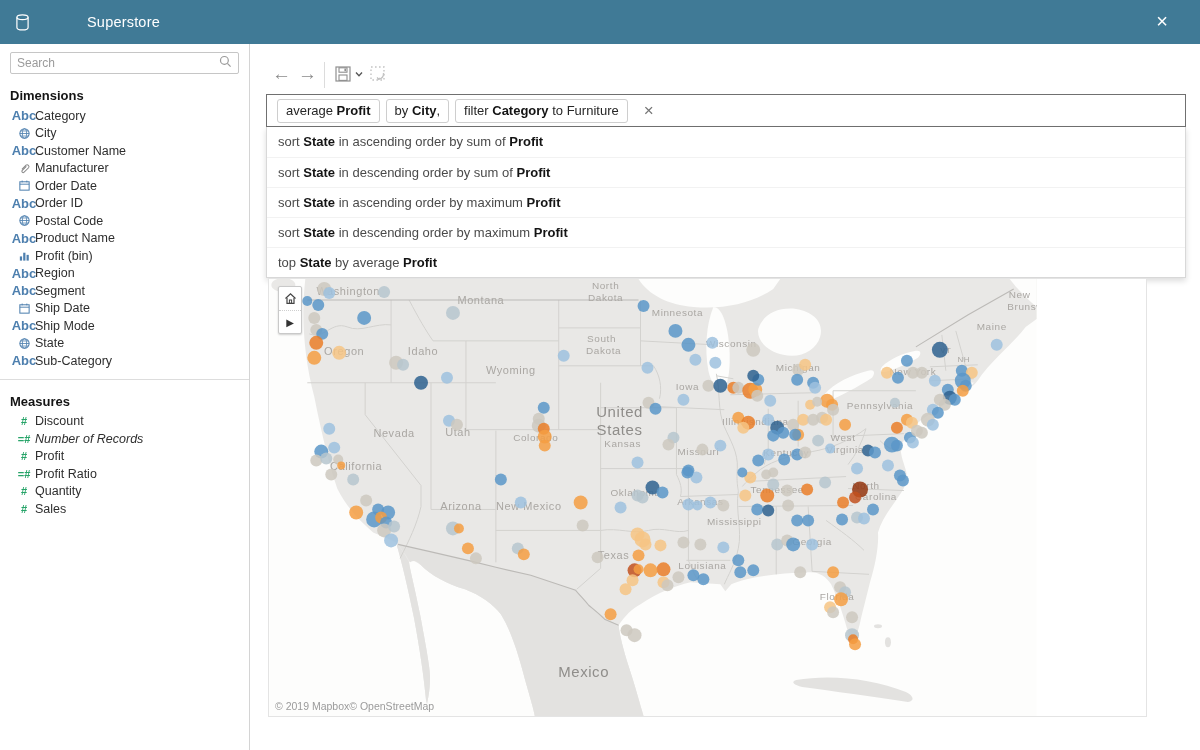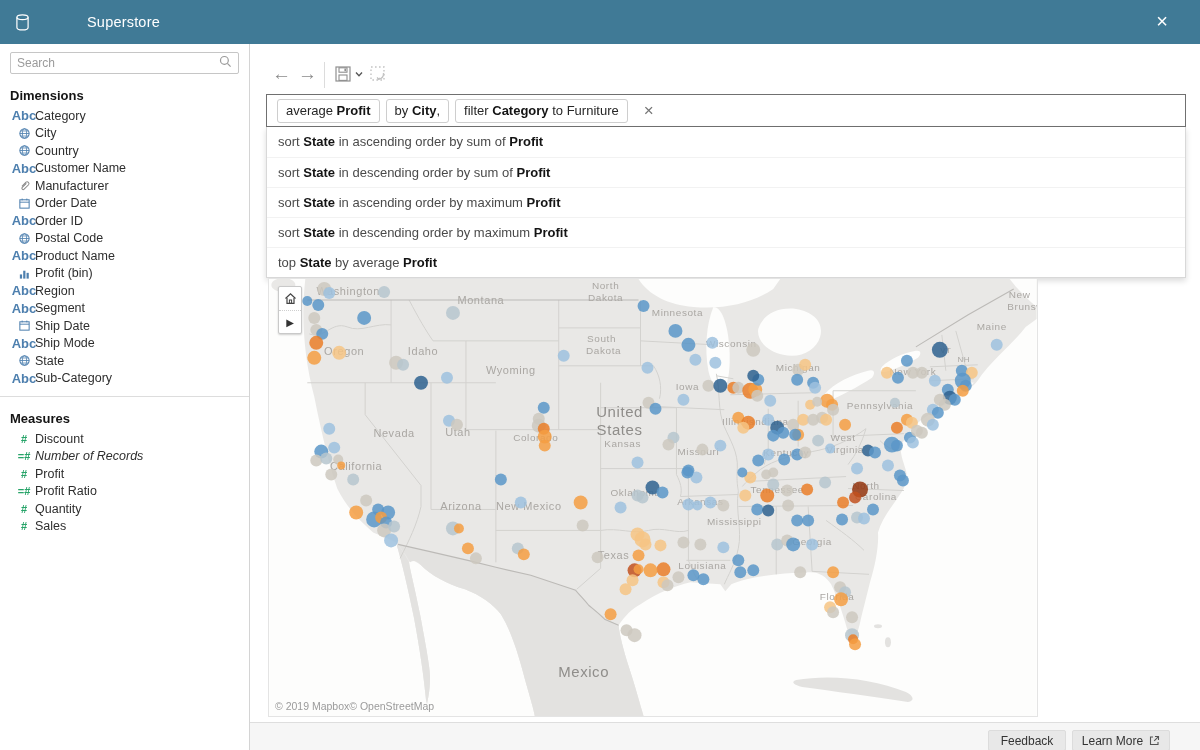--- a/index.html
+++ b/index.html
@@ -46,21 +46,21 @@
   .typed { flex:1; margin-left:4px; height:24px; display:flex; align-items:center; border-bottom:2px solid var(--underline,#5aa6da); font-size:13.5px; color:#111; cursor:text; }
   .caret-bar { width:1px; height:16px; background:#222; margin-left:1px; }
   .qclear { margin-left:10px; color:#757575; font-size:17px; cursor:pointer; line-height:18px; }
 
   
   .sugs { position:absolute; left:266px; top:127px; width:920px; background:#fff; border:1px solid #d8d8d8; border-top:none; box-shadow:0 3px 6px rgba(0,0,0,.14); }
   .sug { height:30px; line-height:30px; padding:0 11px; font-size:13px; color:#4a4a4a; cursor:pointer; border-top:1px solid #f2f2f2; white-space:nowrap; }
   .sug:first-child { border-top:none; }
 
   
-  .viz { position:absolute; left:268px; top:278px; width:770px; height:439px; border:1px solid #e4e4e4; background:#fff; }
+  .viz { position:absolute; left:268px; top:278px; width:879px; height:439px; border:1px solid #e4e4e4; background:#fff; }
   .viz svg.map { display:block; }
   .map-controls { position:absolute; left:9px; top:7px; width:24px; background:#fff; border:1px solid #c9c9c9; border-radius:2px; box-shadow:0 1px 2px rgba(0,0,0,.18); }
   .mc-btn { height:23px; display:flex; align-items:center; justify-content:center; cursor:pointer; }
   .mc-btn + .mc-btn { border-top:1px dotted #cfcfcf; }
   .mc-btn .tri { font-size:10px; color:#333; }
   .attrib { position:absolute; left:6px; bottom:4px; font-size:10.5px; color:#9b9b9b; }
 
   
   .foot { position:absolute; left:250px; top:722px; width:950px; height:28px; background:#f6f6f6; border-top:1px solid #dedede; }
   .fbtn { position:absolute; top:7px; height:21px; background:#e8e8e8; border:1px solid #dcdcdc; border-radius:2px; font-size:12px; color:#333; display:flex; align-items:center; justify-content:center; cursor:pointer; gap:6px; }
@@ -105,32 +105,20 @@
           <span class="fic">
             <svg class="ic" viewBox="0 0 14 14">
               <circle cx="7" cy="7" r="5" fill="none" stroke="#4d7fae" stroke-width="1.1"></circle>
               <ellipse cx="7" cy="7" rx="2.3" ry="5" fill="none" stroke="#4d7fae" stroke-width="0.9"></ellipse>
               <line x1="2" y1="7" x2="12" y2="7" stroke="#4d7fae" stroke-width="0.9"></line>
               <line x1="3" y1="4.3" x2="11" y2="4.3" stroke="#4d7fae" stroke-width="0.8"></line>
               <line x1="3" y1="9.7" x2="11" y2="9.7" stroke="#4d7fae" stroke-width="0.8"></line>
             </svg>
           </span>
           <span class="flb">City</span>
-        </div>
-        <div class="frow">
-          <span class="fic">
-            <svg class="ic" viewBox="0 0 14 14">
-              <circle cx="7" cy="7" r="5" fill="none" stroke="#4d7fae" stroke-width="1.1"></circle>
-              <ellipse cx="7" cy="7" rx="2.3" ry="5" fill="none" stroke="#4d7fae" stroke-width="0.9"></ellipse>
-              <line x1="2" y1="7" x2="12" y2="7" stroke="#4d7fae" stroke-width="0.9"></line>
-              <line x1="3" y1="4.3" x2="11" y2="4.3" stroke="#4d7fae" stroke-width="0.8"></line>
-              <line x1="3" y1="9.7" x2="11" y2="9.7" stroke="#4d7fae" stroke-width="0.8"></line>
-            </svg>
-          </span>
-          <span class="flb">Country</span>
         </div>
         <div class="frow">
           <span class="fic">
             <span class="ic-abc">Abc</span>
           </span>
           <span class="flb">Customer Name</span>
         </div>
         <div class="frow">
           <span class="fic">
             <svg class="ic" viewBox="0 0 14 14">
@@ -649,26 +637,13 @@
             <rect x="5.4" y="8" width="2.2" height="3.3" fill="none" stroke="#444" stroke-width="1"></rect>
           </svg>
       </div>
       <div class="mc-btn">
           <span class="tri">▶</span>
         </div>
     </div>
     <div class="attrib">© 2019 Mapbox© OpenStreetMap</div>
   </div>
 
-  <div class="foot">
-    <div class="fbtn feedback">
-      <span>Feedback</span>
-    </div>
-    <div class="fbtn learn">
-      <span>Learn More</span>
-      <svg width="11" height="11" viewBox="0 0 11 11">
-          <path d="M4,2 H1.5 V9.5 H9 V7" fill="none" stroke="#555" stroke-width="1.1"></path>
-          <path d="M6,1.5 H9.5 V5" fill="none" stroke="#555" stroke-width="1.1"></path>
-          <line x1="9.2" y1="1.8" x2="5.2" y2="5.8" stroke="#555" stroke-width="1.1"></line>
-        </svg>
-    </div>
-  </div>
 </div>
 
 </body></html>

